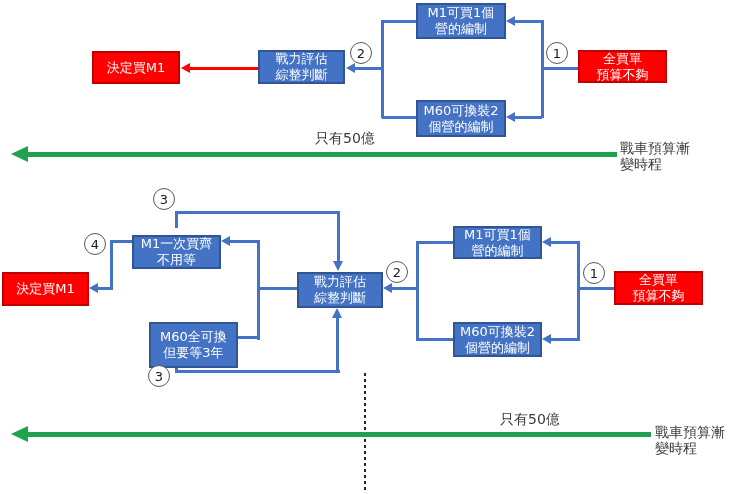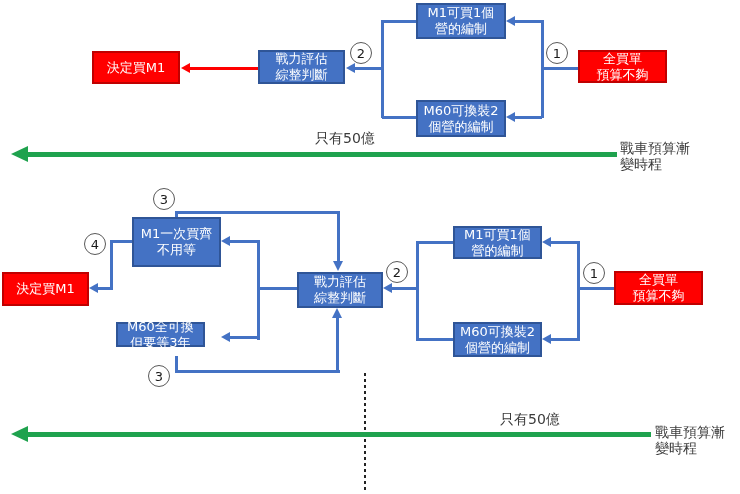--- a/index.html
+++ b/index.html
@@ -77,23 +77,23 @@
   <div class="glabel" style="left:620px;top:140px">戰車預算漸
 變時程</div>
 
   <div class="box red" style="left:2px;top:272px;width:87px;height:34px">決定買M1</div>
   <div class="arr arr-l" style="left:89px;top:283px"></div>
   <div class="ln" style="left:98px;top:286.5px;width:13px;height:3px"></div>
   <div class="ln" style="left:109.5px;top:239.5px;width:3px;height:50px"></div>
   <div class="ln" style="left:110px;top:239.5px;width:22px;height:3px"></div>
   <div class="circle" style="left:84px;top:233px">4</div>
 
-  <div class="box blue" style="left:132px;top:217px;width:89px;height:50px">M1一次買齊
+  <div class="box blue" style="left:132px;top:235px;width:89px;height:34px">M1一次買齊
 不用等</div>
-  <div class="box blue" style="left:116px;top:322px;width:89px;height:25px">M60全可換
+  <div class="box blue" style="left:149px;top:322px;width:89px;height:46px">M60全可換
 但要等3年</div>
 
   <div class="ln" style="left:174.5px;top:210.5px;width:3px;height:17px"></div>
   <div class="ln" style="left:174.5px;top:210.5px;width:165px;height:3px"></div>
   <div class="ln" style="left:336.5px;top:210.5px;width:3px;height:51px"></div>
   <div class="arr arr-d" style="left:333px;top:261px"></div>
   <div class="circle" style="left:153px;top:188px">3</div>
 
   <div class="ln" style="left:174.5px;top:356px;width:3px;height:17px"></div>
   <div class="ln" style="left:174.5px;top:369.5px;width:165px;height:3px"></div>

